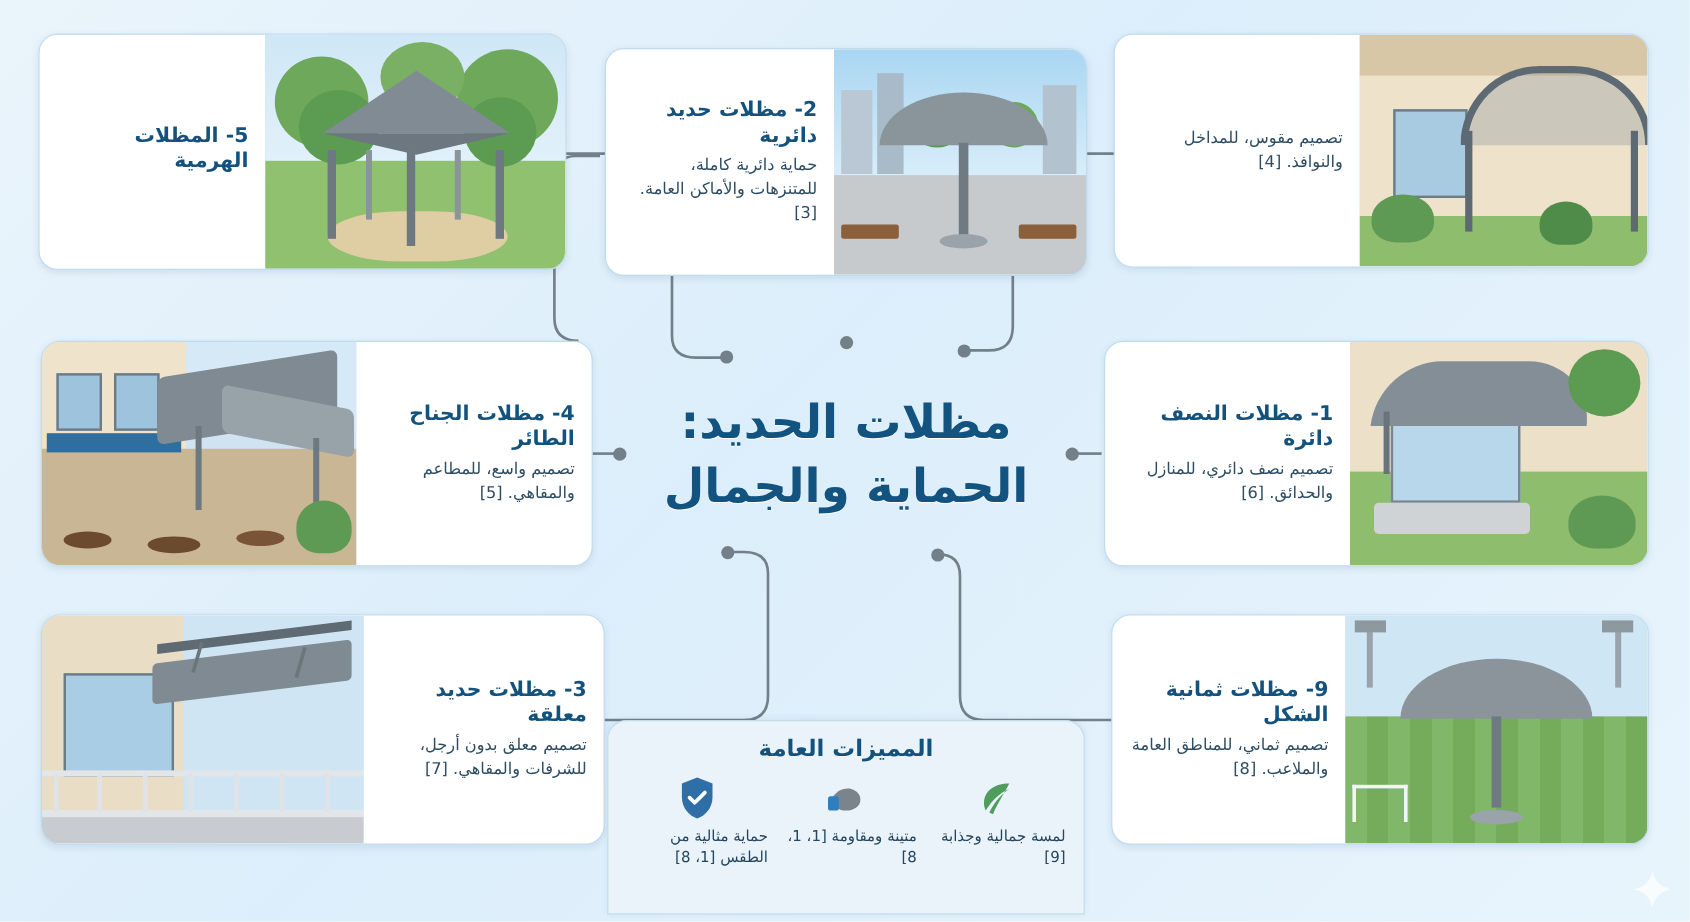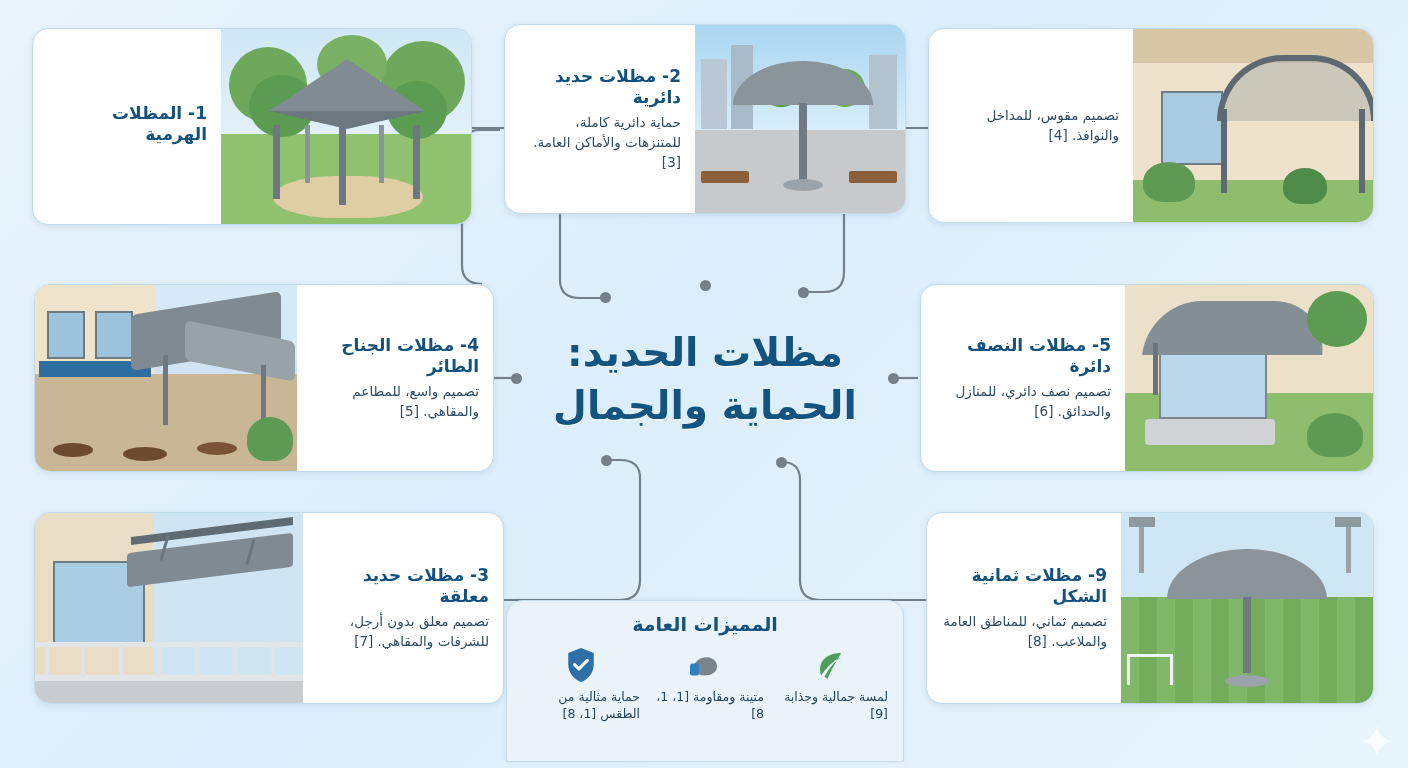--- a/index.html
+++ b/index.html
@@ -131,25 +131,25 @@
 
       <div class="roofp" style="left:48px;top:30px;border-left:78px solid transparent;border-right:78px solid transparent;border-bottom:52px solid #808b93"></div>
       <div class="roofp" style="left:48px;top:82px;border-left:78px solid transparent;border-right:78px solid transparent;border-top:18px solid #6d777f"></div>
       <div class="post" style="left:52px;top:96px;width:7px;height:74px"></div>
       <div class="post" style="left:118px;top:96px;width:7px;height:80px"></div>
       <div class="post" style="left:192px;top:96px;width:7px;height:74px"></div>
       <div class="post" style="left:84px;top:96px;width:5px;height:58px;background:#8a949b"></div>
       <div class="post" style="left:158px;top:96px;width:5px;height:58px;background:#8a949b"></div>
     </div>
     <div class="txt">
-      <div class="ttl">1- المظلات الهرمية</div>
-    </div>
-  </div>
-
-  <div class="card" style="left:504px;top:24px;width:400px;height:188px">
+      <div class="ttl">5- المظلات الهرمية</div>
+    </div>
+  </div>
+
+  <div class="card" style="left:504px;top:40px;width:400px;height:188px">
     <div class="art" style="width:210px">
       <div class="sky" style="background:linear-gradient(#a9d6f2,#d8edfa);height:56%"></div>
       <div class="pav" style="height:44%;background:#c6cacd"></div>
       <div class="bldg" style="left:6px;top:34px;width:26px;height:70px;background:#b9c8d4"></div>
       <div class="bldg" style="left:36px;top:20px;width:22px;height:84px;background:#a9bac8"></div>
       <div class="bldg" style="right:8px;top:30px;width:28px;height:74px;background:#b2c2cf"></div>
       <div class="tree2" style="left:64px;top:40px;width:44px;height:42px"></div>
       <div class="tree" style="right:40px;top:44px;width:40px;height:38px"></div>
 
       <div class="canopy" style="left:38px;top:36px;width:140px;height:44px;background:#8a949b"></div>
@@ -214,21 +214,21 @@
       <div style="position:absolute;left:0;right:0;bottom:0;height:42%;background:#8dbd6d"></div>
       <div class="winb" style="left:34px;top:44px;width:104px;height:86px;background:#b9d7ea;border-color:#7a858d"></div>
       <div style="position:absolute;left:20px;bottom:26px;width:130px;height:26px;background:#cfd3d6;border-radius:4px"></div>
 
       <div style="position:absolute;left:20px;top:16px;width:180px;height:54px;background:#848e96;border-radius:90px 90px 0 0;transform:skewX(-6deg)"></div>
       <div class="post" style="left:28px;top:58px;width:5px;height:52px;background:#69737b"></div>
       <div class="shrub" style="right:10px;bottom:14px;width:56px;height:44px"></div>
       <div class="tree2" style="right:6px;top:6px;width:60px;height:56px"></div>
     </div>
     <div class="txt">
-      <div class="ttl">5- مظلات النصف دائرة</div>
+      <div class="ttl">1- مظلات النصف دائرة</div>
       <div class="desc">تصميم نصف دائري، للمنازل والحدائق. [6]</div>
     </div>
   </div>
 
   <div class="card" style="left:34px;top:512px;width:468px;height:190px">
     <div class="art" style="width:268px;order:2">
       <div class="sky" style="background:#cfe5f4;height:100%"></div>
       <div class="wall" style="left:0;top:0;width:118px;bottom:0;background:#e9ddc6"></div>
       <div class="winb" style="left:18px;top:48px;width:88px;height:82px;background:#a9cde4"></div>
 

